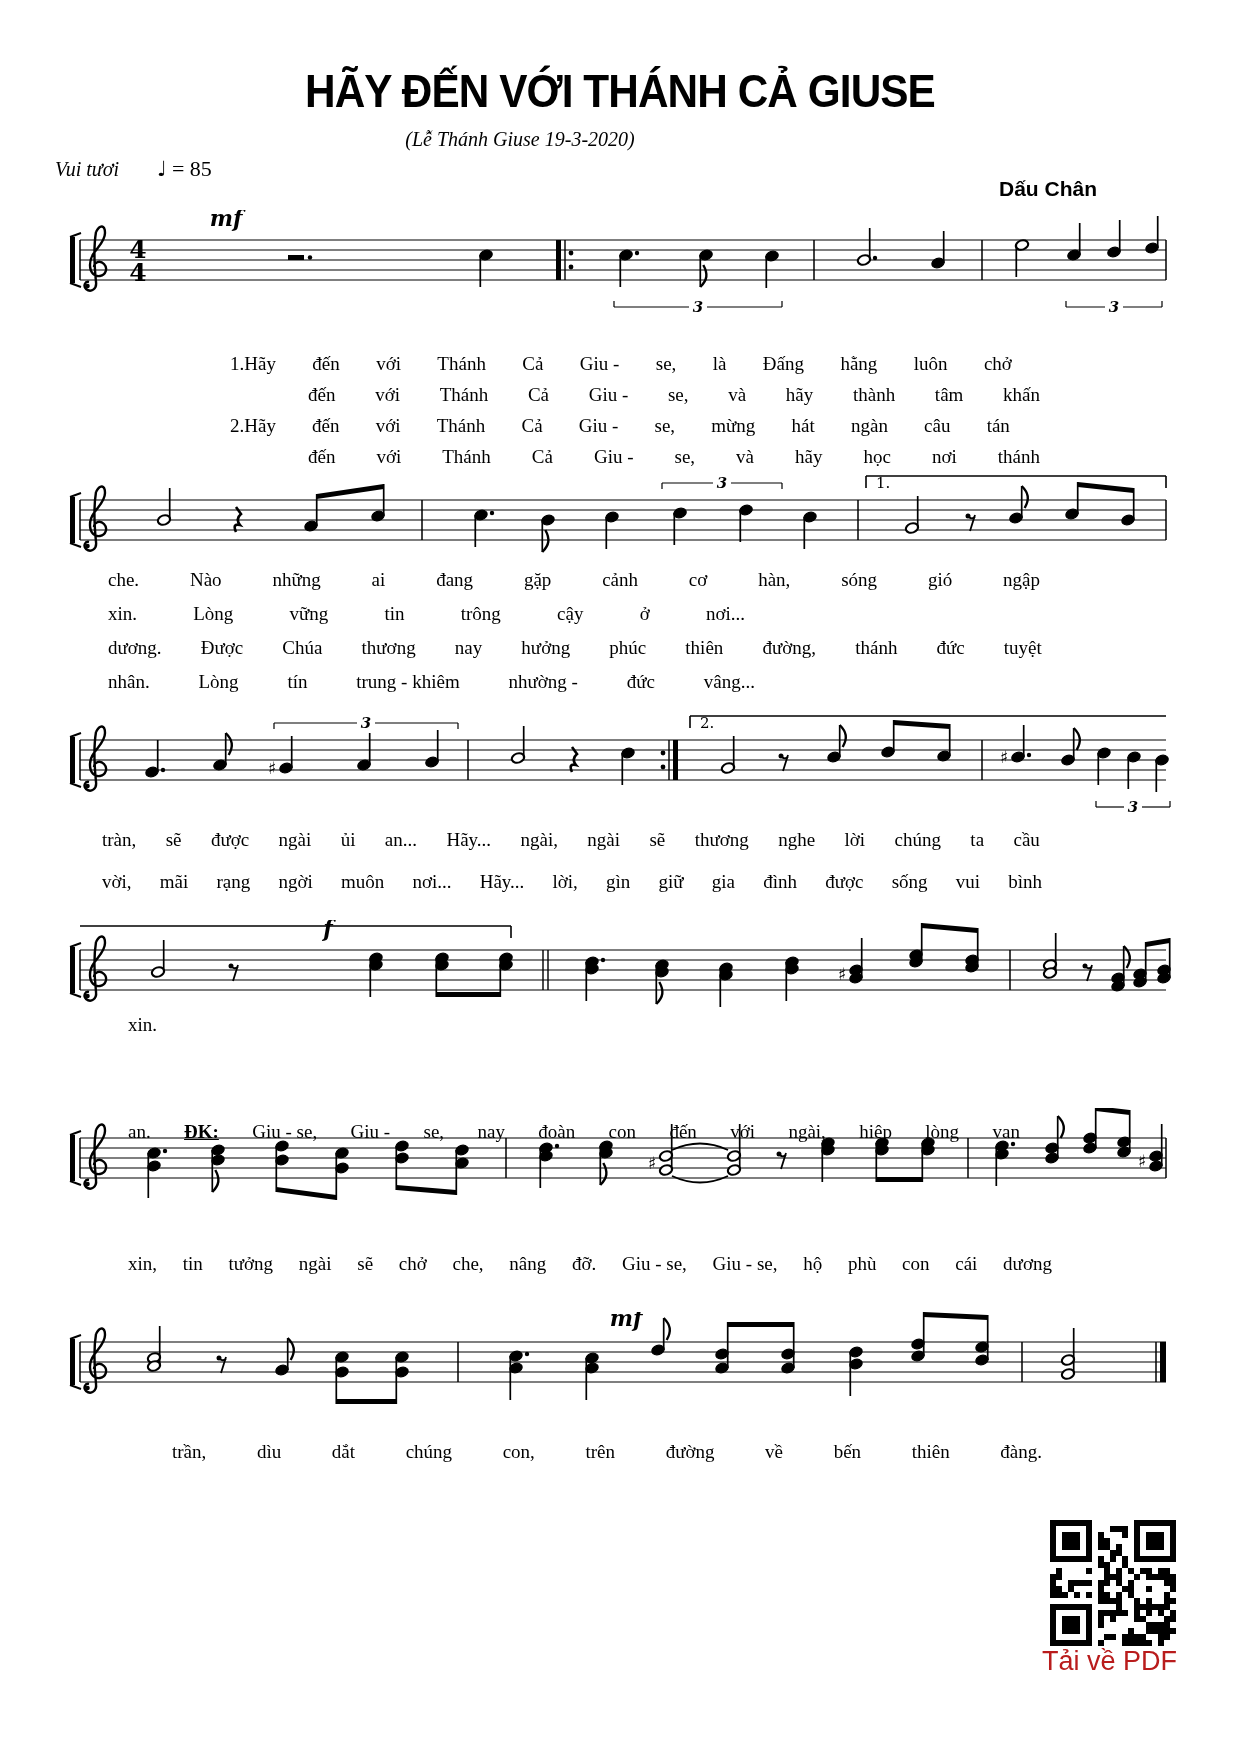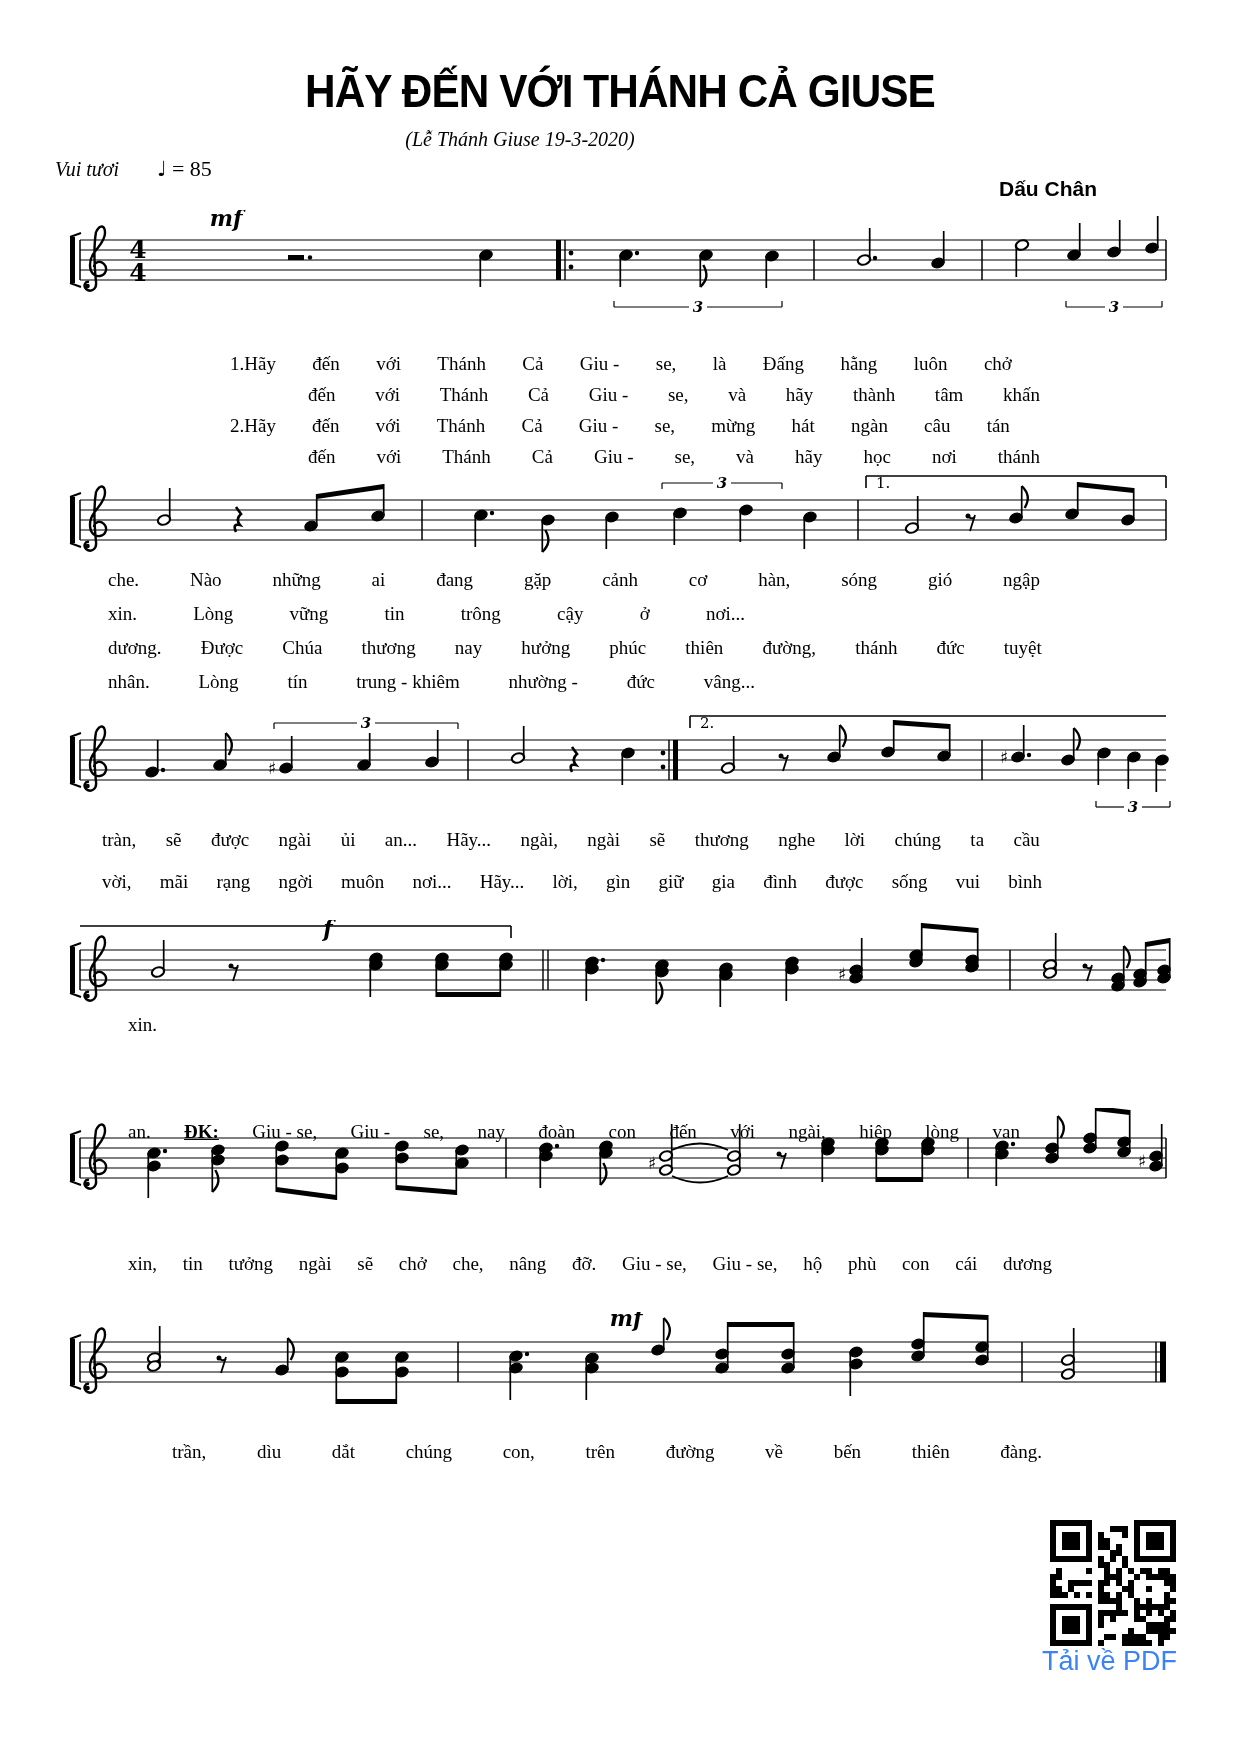--- a/index.html
+++ b/index.html
@@ -16,21 +16,21 @@
   .tempo-eq{font-size:22px;}
   .composer{position:absolute;top:156px;right:178px;
             font-family:"Liberation Sans", sans-serif;font-weight:700;font-size:21px;margin-top:21px;}
   .sys{position:absolute;left:66px;width:1110px;height:110px;}
   .lyr-row{position:absolute;display:flex;justify-content:space-between;
            font-size:19px;line-height:24px;white-space:nowrap;}
   .lyr-row.single{justify-content:flex-start;}
   .lyr-row .em{font-weight:700;text-decoration:underline;}
   #qr{position:absolute;left:1050px;top:1520px;}
   .pdf-link{position:absolute;left:1042px;top:1646px;
-            font-family:"Liberation Sans", sans-serif;font-size:27px;color:#3b82f6;cursor:pointer;}
+            font-family:"Liberation Sans", sans-serif;font-size:27px;color:#b91c1c;cursor:pointer;}
 </style>
 </head>
 <body>
 
 <div class="page">
   <div class="title">HÃY ĐẾN VỚI THÁNH CẢ GIUSE</div>
   <div class="subtitle">(Lễ Thánh Giuse 19-3-2020)</div>
   <div class="tempo">
     <span class="tempo-text">Vui tươi</span><span class="tempo-note">♩</span>
     <span class="tempo-eq">= 85</span>

